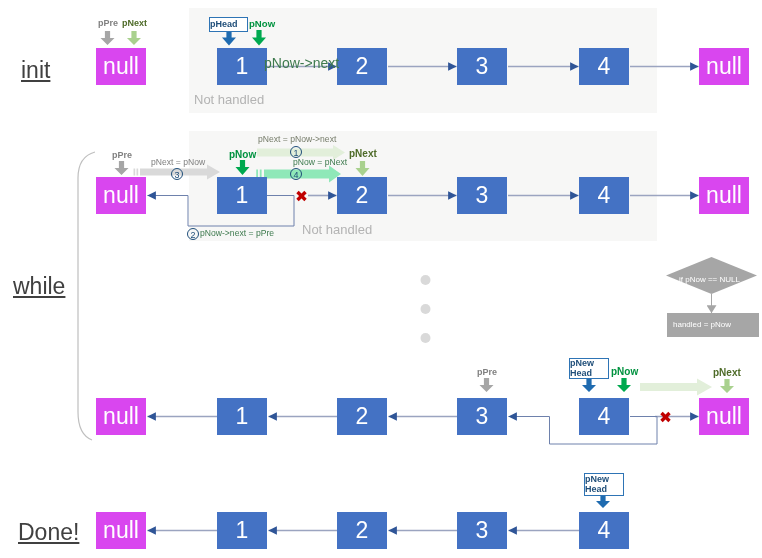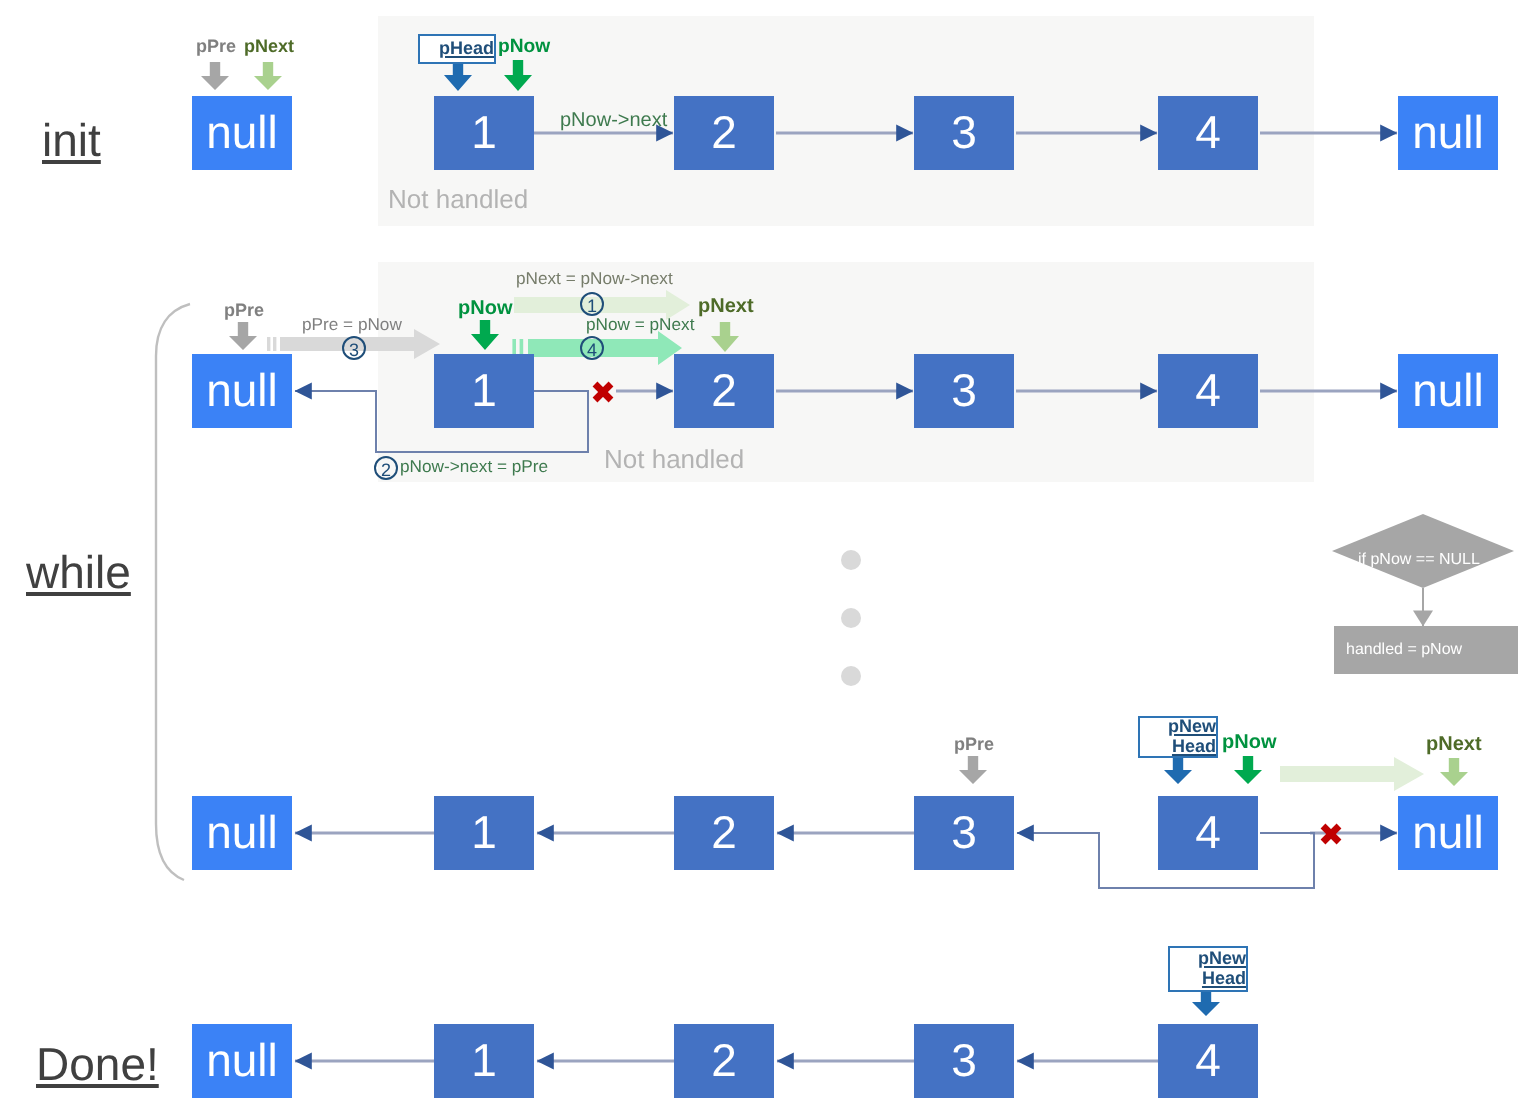--- a/index.html
+++ b/index.html
@@ -2,29 +2,29 @@
 <html><head>
 <meta charset="utf-8">
 <style>
   html,body{margin:0;padding:0;}
   body{width:762px;height:558px;background:#ffffff;
        font-family:"Liberation Sans",sans-serif;overflow:hidden;}
   #stage{position:relative;width:762px;height:558px;}
   .panel{position:absolute;background:#F7F7F6;}
   .node{position:absolute;width:50px;height:37px;background:#4472C4;
         color:#ffffff;font-size:23px;line-height:37px;text-align:center;}
-  .node.nul{background:#3b82f6;font-size:23px;}
+  .node.nul{background:#d946ef;font-size:23px;}
   .rowlabel{position:absolute;font-size:23px;color:#404040;text-decoration:underline;}
   .note{position:absolute;font-size:13px;color:#B3B3B3;}
   .ptr{position:absolute;font-size:9px;font-weight:bold;white-space:nowrap;}
   .ptr.gray{color:#808080;}
   .ptr.glight{color:#4E6B28;}
   .ptr.green{color:#00923F;}
   .boxed{position:absolute;border:1px solid #2E74B5;background:#FFFFFF;
-         font-size:9px;font-weight:bold;color:#1F4E79;text-align:right;line-height:1.2;text-decoration:underline;}
+         font-size:9px;font-weight:bold;color:#1F4E79;text-align:left;line-height:1.2;}
   .edgelab{position:absolute;font-size:8.6px;color:#3E7A4E;white-space:nowrap;}
   .opnum{position:absolute;font-size:9px;color:#1F4E79;white-space:nowrap;
          width:12px;height:12px;border:1px solid #1F4E79;border-radius:50%;
          text-align:center;line-height:12px;box-sizing:border-box;}
   svg.layer{position:absolute;left:0;top:0;}
 </style>
 </head>
 <body>
 
 <div id="stage">
@@ -134,42 +134,42 @@
 
   <div class="note" style="left:194px;top:92px;">Not handled</div>
 
   <div class="ptr gray" style="left:98px;top:18px;">pPre</div>
   <div class="ptr glight" style="left:122px;top:18px;">pNext</div>
   <div class="boxed" style="left:209px;top:17px;width:37px;height:13px;line-height:12px;">
     <span>pHead</span>
   </div>
   <div class="ptr green" style="left:249px;top:18px;font-size:9.6px;">pNow</div>
 
-  <div class="edgelab" style="left:280px;top:55px;font-size:10px;">pNow-&gt;next</div>
+  <div class="edgelab" style="left:264px;top:55px;font-size:14px;">pNow-&gt;next</div>
 
   <div class="node nul" style="left:96px;top:177px;">null</div>
   <div class="node" style="left:217px;top:177px;">1</div>
   <div class="node" style="left:337px;top:177px;">2</div>
   <div class="node" style="left:457px;top:177px;">3</div>
   <div class="node" style="left:579px;top:177px;">4</div>
   <div class="node nul" style="left:699px;top:177px;">null</div>
 
   <div class="note" style="left:302px;top:222px;">Not handled</div>
 
   <div class="ptr gray" style="left:112px;top:150px;">pPre</div>
   <div class="ptr green" style="left:229px;top:149px;font-size:10px;">pNow</div>
   <div class="ptr glight" style="left:349px;top:148px;font-size:10px;">pNext</div>
 
   <div class="edgelab" style="left:258px;top:134px;color:#767C6A;">pNext = pNow-&gt;next</div>
   <div class="opnum" style="left:290px;top:146px;">1</div>
 
   <div class="edgelab" style="left:265px;top:157px;padding-left:28px;">pNow = pNext</div>
   <div class="opnum" style="left:290px;top:168px;">4</div>
 
-  <div class="edgelab" style="left:151px;top:157px;color:#7F7F7F;">pPre = pNow</div>
+  <div class="edgelab" style="left:151px;top:157px;color:#7F7F7F;">pNext = pNow</div>
   <div class="opnum" style="left:171px;top:168px;">3</div>
 
   <div class="edgelab" style="left:200px;top:228px;">pNow-&gt;next = pPre</div>
   <div class="opnum" style="left:187px;top:228px;">2</div>
 
   <div style="position:absolute;left:679px;top:275px;font-size:8px;color:#FFFFFF;">if pNow == NULL</div>
   <div style="position:absolute;left:673px;top:320px;font-size:8px;color:#FFFFFF;">handled = pNow</div>
 
   <div class="node nul" style="left:96px;top:398px;">null</div>
   <div class="node" style="left:217px;top:398px;">1</div>

